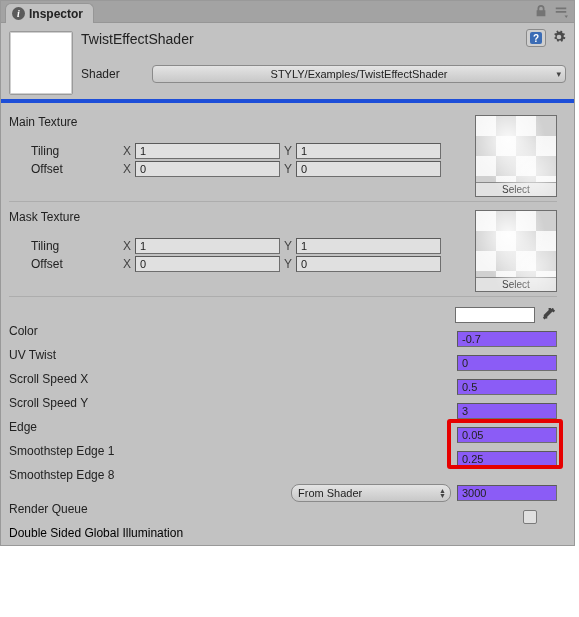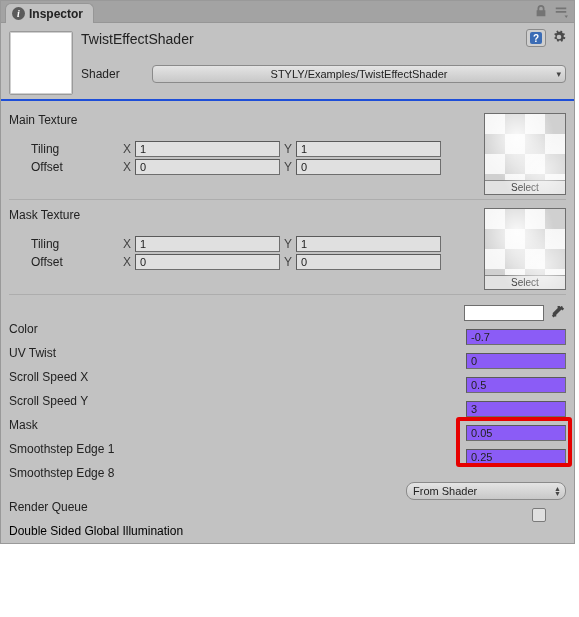--- a/index.html
+++ b/index.html
@@ -86,21 +86,21 @@
   }
   .shader-label { width:55px; }
   .dropdown {
     flex:1;height:18px;background:linear-gradient(#e4e4e4,#c8c8c8);
     border:1px solid #8a8a8a;border-radius:4px;display:flex;align-items:center;
     padding:4px 4px;font-size:11px;position:relative;justify-content:center;
   }
   .dropdown .arrow {
     position:absolute;right:4px;font-size:9px;color:#444;
   }
-  .body { padding:4px 8px 16px 8px; border-top:2px solid #1d4ed8; }
+  .body { padding:4px 17px 16px 8px; border-top:4px solid #1d4ed8; }
   .section {
     display:flex;align-items:flex-start;padding:8px 0 4px 0;gap:8px;
     border-bottom:1px solid #adadad;
     position:relative;
   }
   .section:last-of-type { border-bottom:none; }
   .section-left { flex:1; }
   .section-label { font-weight:normal;margin-bottom:14px; }
   .tex-row {
     display:flex;align-items:center;gap:0;margin:2px 0 2px 22px;
@@ -282,21 +282,21 @@
       </div>
       <div class="prop-row">
         <span class="prop-label">Scroll Speed X</span>
         <div class="prop-input">0</div>
       </div>
       <div class="prop-row">
         <span class="prop-label">Scroll Speed Y</span>
         <div class="prop-input">0.5</div>
       </div>
       <div class="prop-row">
-        <span class="prop-label">Mask</span>
+        <span class="prop-label">Edge</span>
         <div class="prop-input">3</div>
       </div>
       <div class="prop-row">
         <span class="prop-label">Smoothstep Edge 1</span>
         <div class="prop-input">0.05</div>
       </div>
       <div class="prop-row">
         <span class="prop-label">Smoothstep Edge 8</span>
         <div class="prop-input">0.25</div>
       </div>
@@ -307,20 +307,21 @@
 
       <div class="prop-row">
         <span class="prop-label" style="font-weight:normal">Render Queue</span>
         <div class="rq-drop">
           <span>From Shader</span>
           <span class="arrows">
               <span>▲</span>
               <span>▼</span>
             </span>
         </div>
+        <div class="prop-input">3000</div>
       </div>
       <div class="prop-row">
         <span class="prop-label disabled">Double Sided Global Illumination</span>
         <div class="checkbox"></div>
         <span style="width:14px"></span>
       </div>
     </div>
 
   </div>
 </div>

